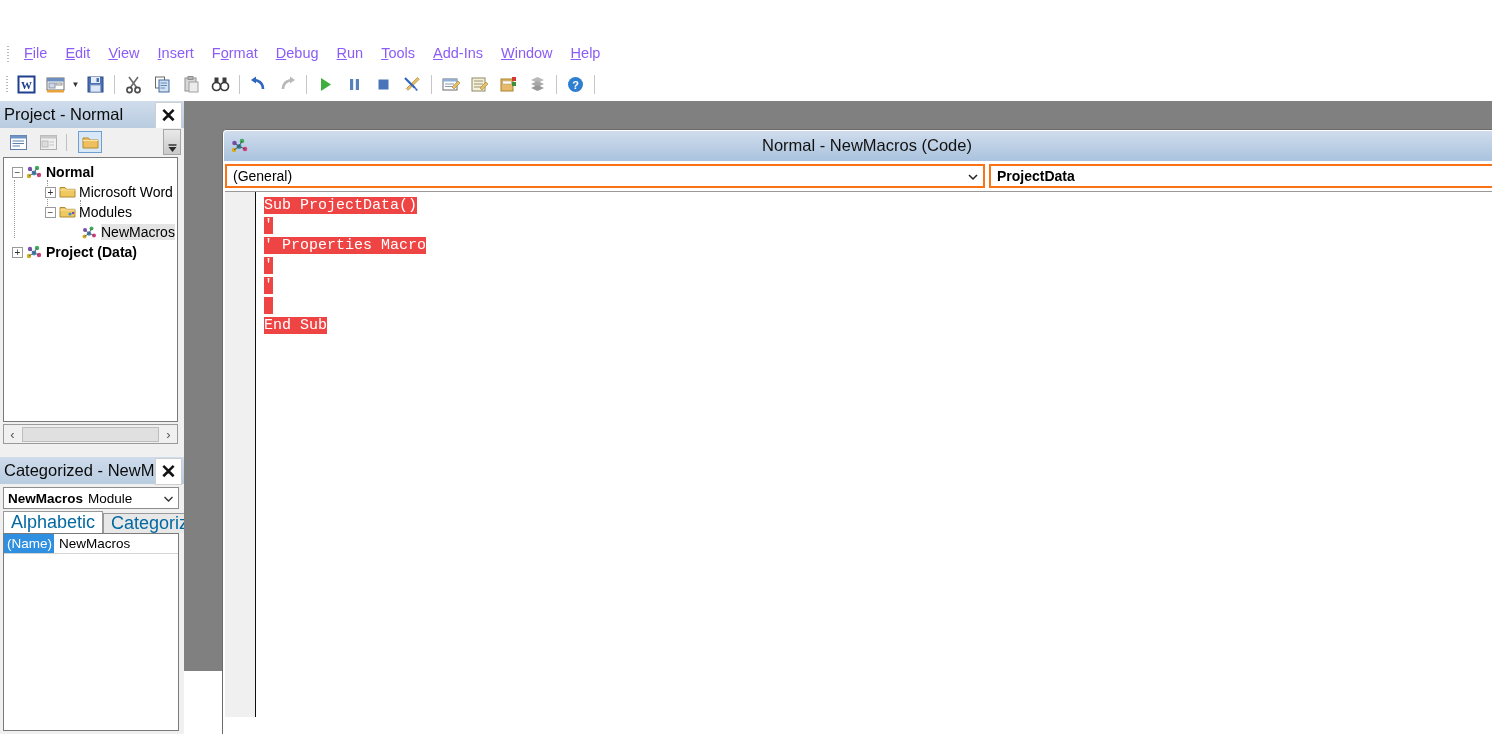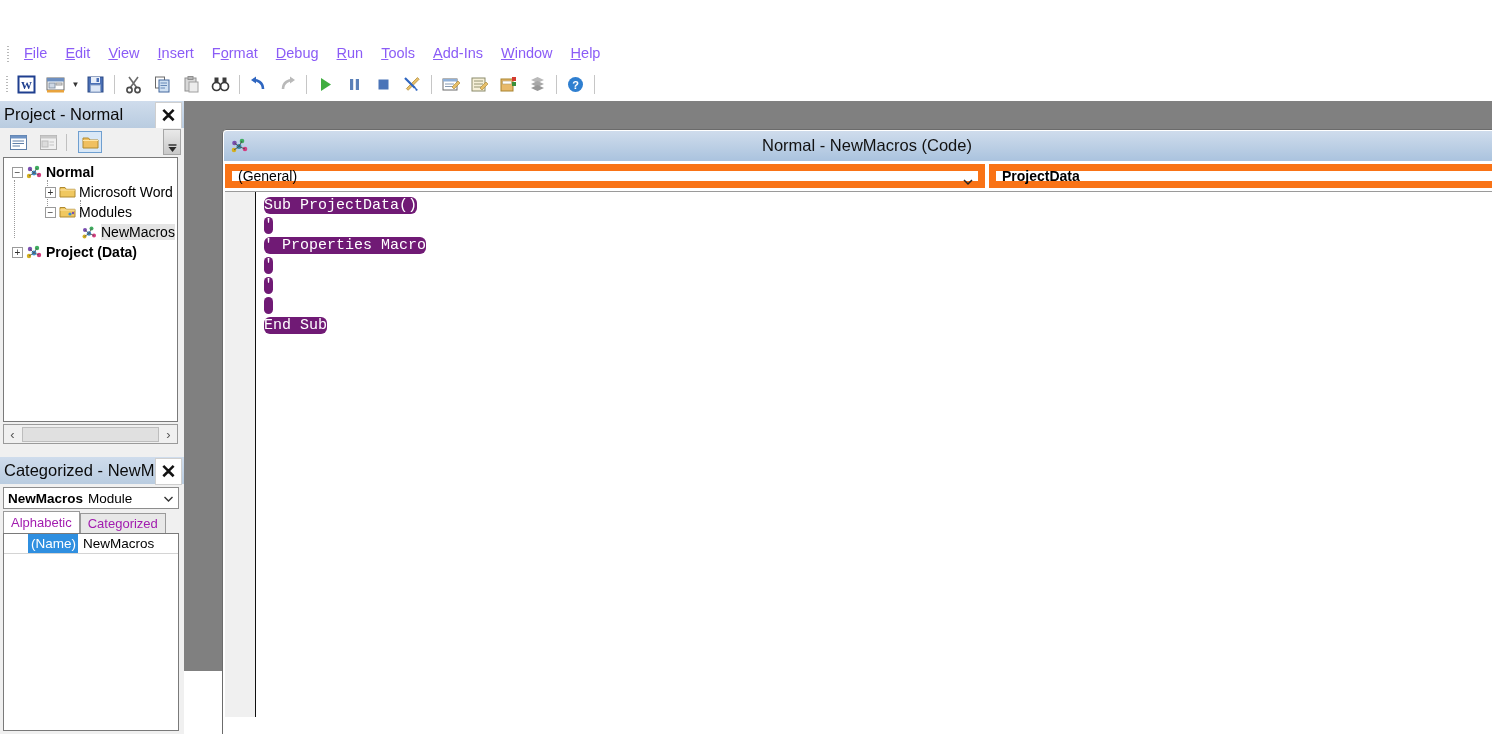--- a/index.html
+++ b/index.html
@@ -170,37 +170,37 @@
   .prop-combo .pc-type{margin-left:5px;}
   .pc-arrow{
     position:absolute;right:2px;top:3px;width:16px;height:15px;
     display:flex;align-items:center;justify-content:center;font-size:9px;color:#333;
   }
   .prop-tabs{
     position:absolute;left:3px;top:54px;width:176px;height:22px;
     display:flex;align-items:flex-end;
   }
   .ptab{
-    height:20px;padding:0 7px;font-size:13px;color:#a21caf;
+    height:20px;padding:0 7px;font-size:18px;color:#0369a1;
     display:flex;align-items:center;box-sizing:border-box;
     border:1px solid #9a9a9a;border-bottom:none;background:#e8e8e8;
   }
   .ptab.active{background:#ffffff;height:22px;}
   .prop-grid{
     position:absolute;left:3px;top:76px;width:176px;height:198px;
     background:#ffffff;border:1px solid #7a7a7a;box-sizing:border-box;
     overflow:hidden;
   }
   .prop-row{
     display:flex;height:19px;align-items:center;font-size:13.5px;
     border-bottom:1px solid #d4d4d4;
   }
   .prop-key{
     width:50px;color:#ffffff;background:#2f8fe0;padding-left:3px;
-    height:19px;display:flex;align-items:center;box-sizing:border-box;flex:none;margin-left:24px;
+    height:19px;display:flex;align-items:center;box-sizing:border-box;flex:none;
   }
   .prop-val{padding-left:5px;color:#000;}
 
   
   .dock-splitter{
     position:absolute;left:0;width:184px;height:4px;background:#f0f0f0;
   }
 
   
   .mdi{
@@ -224,21 +224,21 @@
   .code-caption .cw-icon{width:20px;height:18px;margin-left:6px;}
   .code-caption .cw-title{
     position:absolute;left:0;top:5px;width:100%;text-align:center;
     font-size:16.5px;color:#121212;
   }
   .code-combos{
     position:relative;height:26px;margin:2px 2px 0 2px;display:flex;
     align-items:center;
   }
   .combo{
-    height:24px;background:#ffffff;border:7px solid #f97316;
+    height:24px;background:#ffffff;border:2px solid #f97316;
     box-sizing:border-box;display:flex;align-items:center;position:relative;
   }
   .combo .cb-text{margin-left:6px;font-size:14px;color:#000;}
   .combo .cb-text.bold{font-weight:bold;}
   .cb-arrow{
     position:absolute;right:1px;top:1px;width:18px;height:20px;
     display:flex;align-items:center;justify-content:center;
     font-size:10px;color:#222;
   }
   .combo.left{width:760px;margin-right:4px;}
@@ -253,21 +253,21 @@
     width:30px;background:#f0f0f0;border-right:1px solid #101010;flex:none;
   }
   .code-text{
     flex:1;position:relative;padding-top:4px;
     font-family:"Liberation Mono", monospace;
     font-size:15px;line-height:20px;color:#000;
     overflow:hidden;
   }
   .code-line{white-space:pre;height:20px;padding-left:8px;}
   .code-line .sel{
-    background:#701a75;color:#ffffff;border-radius:6px;
+    background:#ef4444;color:#ffffff;
   }
   .code-line.comment .sel{color:#ffffff;}
 
   
   .icon-svg{display:block;}
 </style>
 </head>
 <body>
 
 <div class="app">

